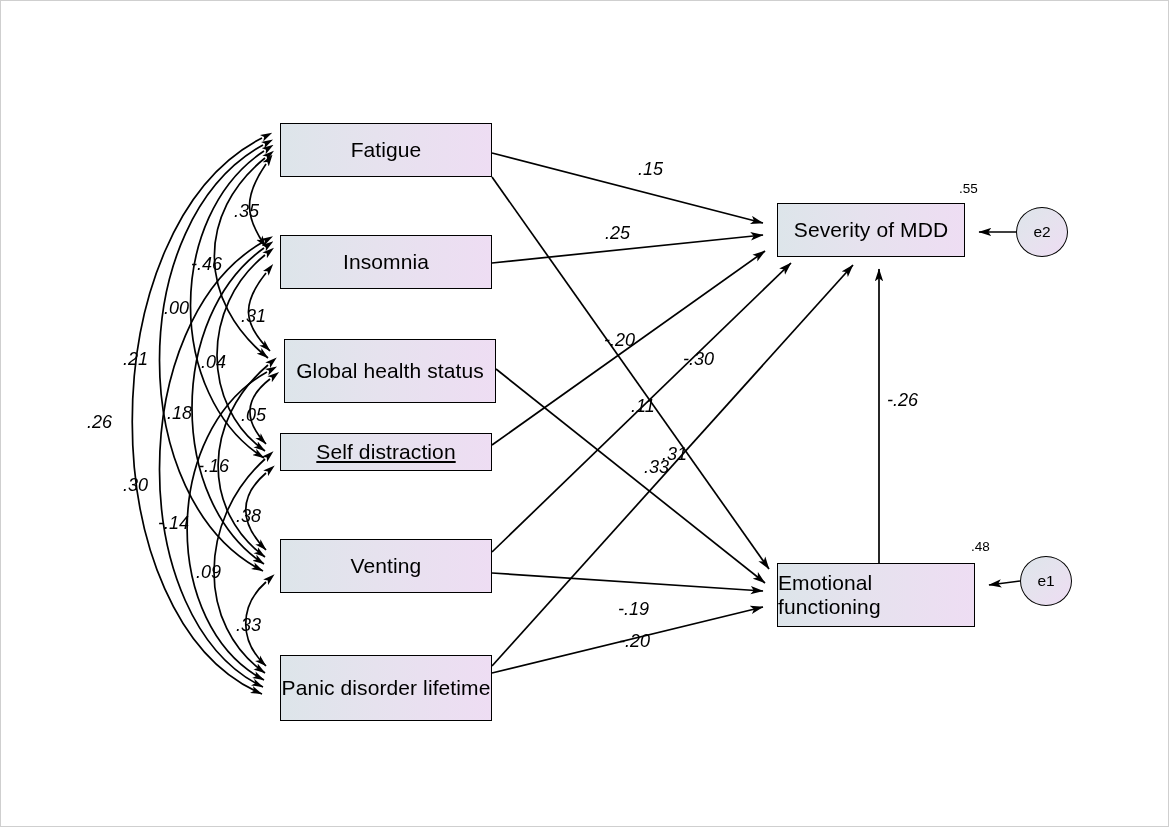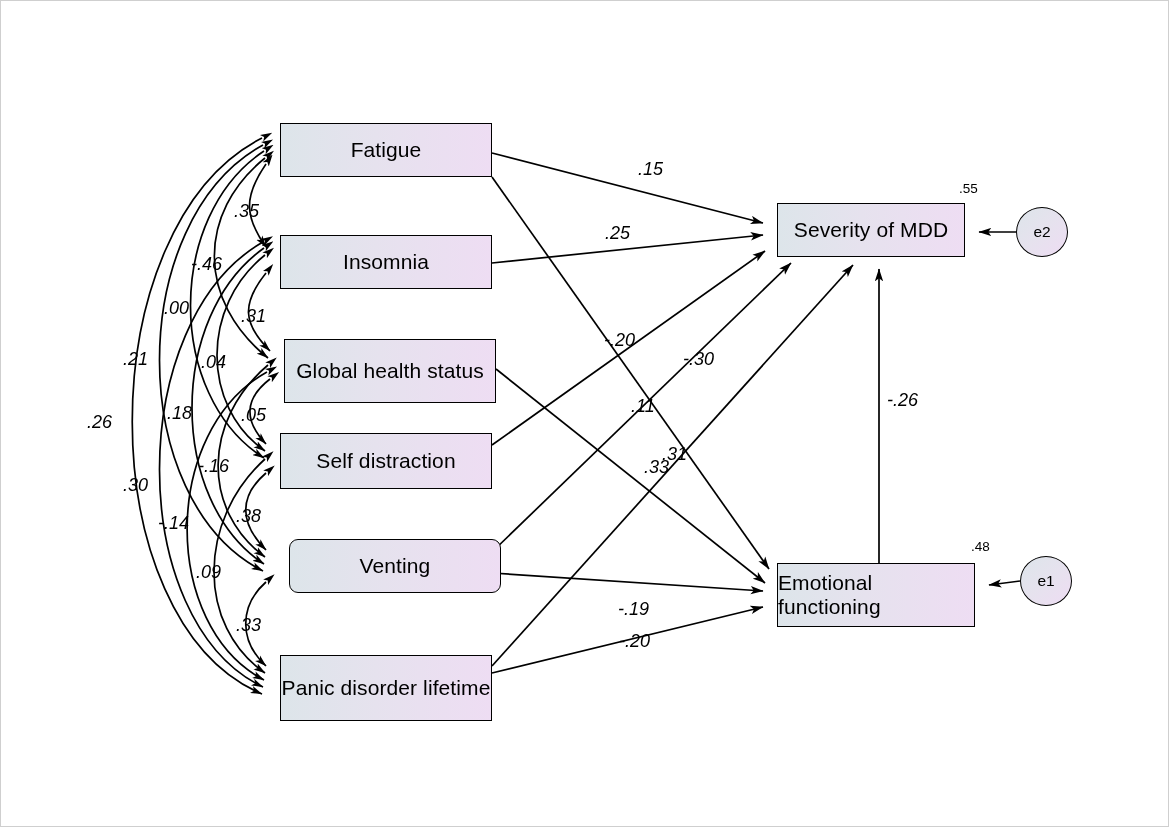--- a/index.html
+++ b/index.html
@@ -143,24 +143,24 @@
 
   <div class="node-box" style="left:279px; top:122px; width:212px; height:54px;">
     <span>Fatigue</span>
   </div>
   <div class="node-box" style="left:279px; top:234px; width:212px; height:54px;">
     <span>Insomnia</span>
   </div>
   <div class="node-box" style="left:283px; top:338px; width:212px; height:64px;">
     <span>Global health status</span>
   </div>
-  <div class="node-box" style="left:279px; top:432px; width:212px; height:56px;">
+  <div class="node-box" style="left:279px; top:432px; width:212px; height:38px;text-decoration:underline;">
     <span>Self distraction</span>
   </div>
-  <div class="node-box" style="left:288px; top:538px; width:212px; height:54px;border-radius:9px;">
+  <div class="node-box" style="left:279px; top:538px; width:212px; height:54px;">
     <span>Venting</span>
   </div>
   <div class="node-box" style="left:279px; top:654px; width:212px; height:66px;">
     <span>Panic disorder lifetime</span>
   </div>
 
   <div class="node-box" style="left:776px; top:202px; width:188px; height:54px;">
     <span>Severity of MDD</span>
   </div>
   <div class="node-box" style="left:776px; top:562px; width:198px; height:64px;">

